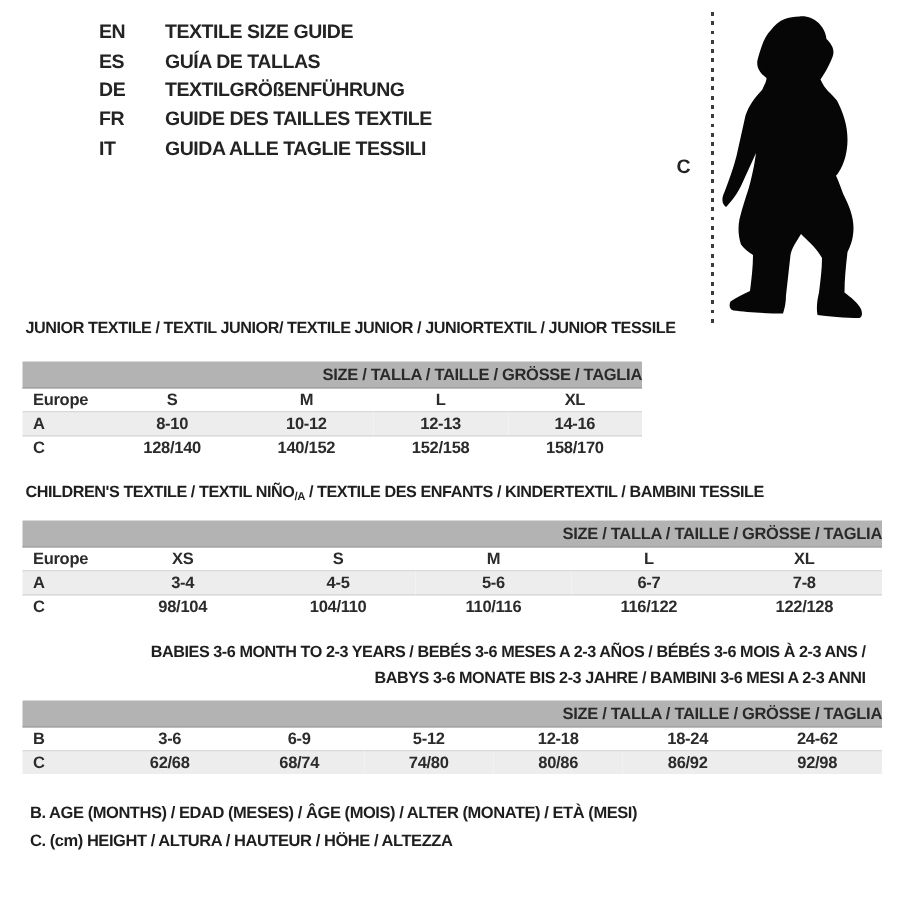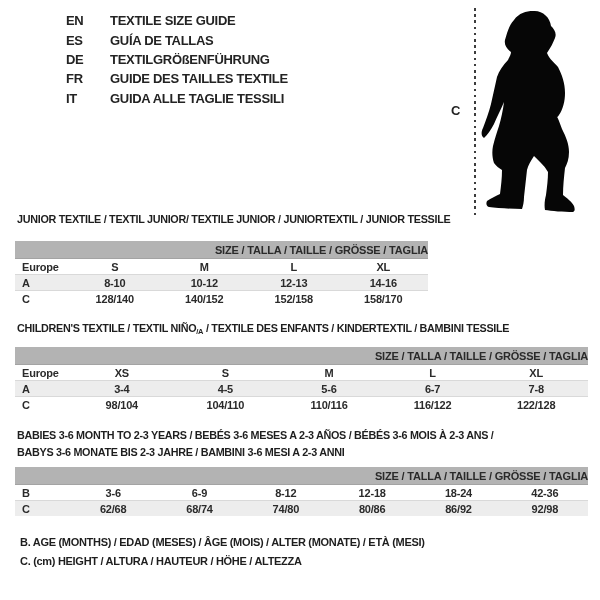--- a/index.html
+++ b/index.html
@@ -202,21 +202,21 @@
         <td class="lbl">C</td>
         <td>98/104</td>
         <td>104/110</td>
         <td>110/116</td>
         <td>116/122</td>
         <td>122/128</td>
       </tr>
     </tbody>
   </table>
 
-  <div class="sec-title two-line" style="top:427px;">
+  <div class="sec-title two-line" style="top:427px;text-align:right;">
     <span>BABIES 3-6 MONTH TO 2-3 YEARS / BEBÉS 3-6 MESES A 2-3 AÑOS / BÉBÉS 3-6 MOIS À 2-3 ANS /</span><br>
     <span>BABYS 3-6 MONATE BIS 2-3 JAHRE / BAMBINI 3-6 MESI A 2-3 ANNI</span>
   </div>
   <table class="size-tbl" id="tbl-babies">
     <colgroup>
         <col style="width:55px">
         <col>
         <col>
         <col>
         <col>
@@ -226,24 +226,24 @@
     <thead>
       <tr>
           <th colspan="7">SIZE / TALLA / TAILLE / GRÖSSE / TAGLIA</th>
         </tr>
     </thead>
     <tbody>
       <tr>
         <td class="lbl">B</td>
         <td>3-6</td>
         <td>6-9</td>
-        <td>8-12</td>
+        <td>5-12</td>
         <td>12-18</td>
         <td>18-24</td>
-        <td>42-36</td>
+        <td>24-62</td>
       </tr>
       <tr class="shade">
         <td class="lbl">C</td>
         <td>62/68</td>
         <td>68/74</td>
         <td>74/80</td>
         <td>80/86</td>
         <td>86/92</td>
         <td>92/98</td>
       </tr>

